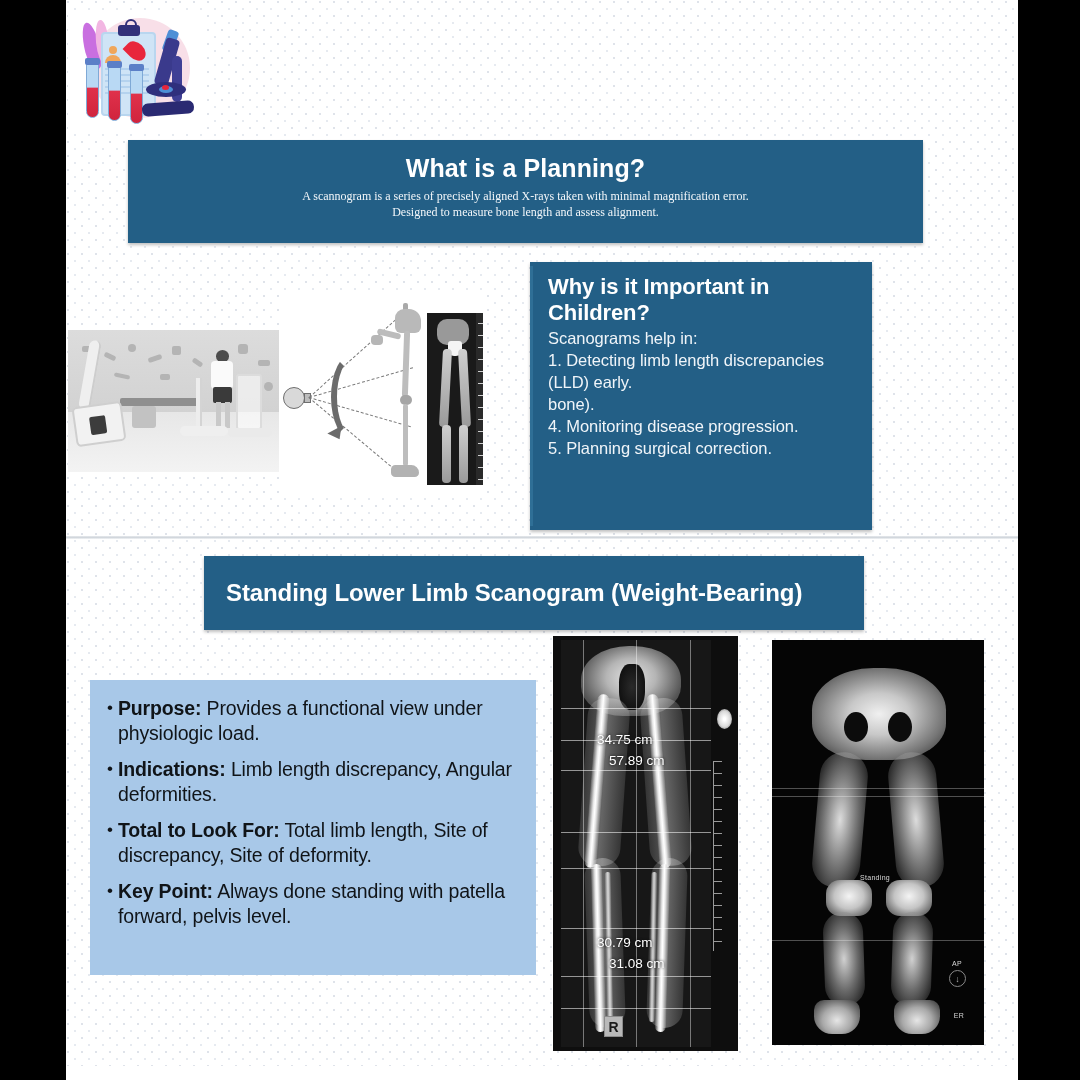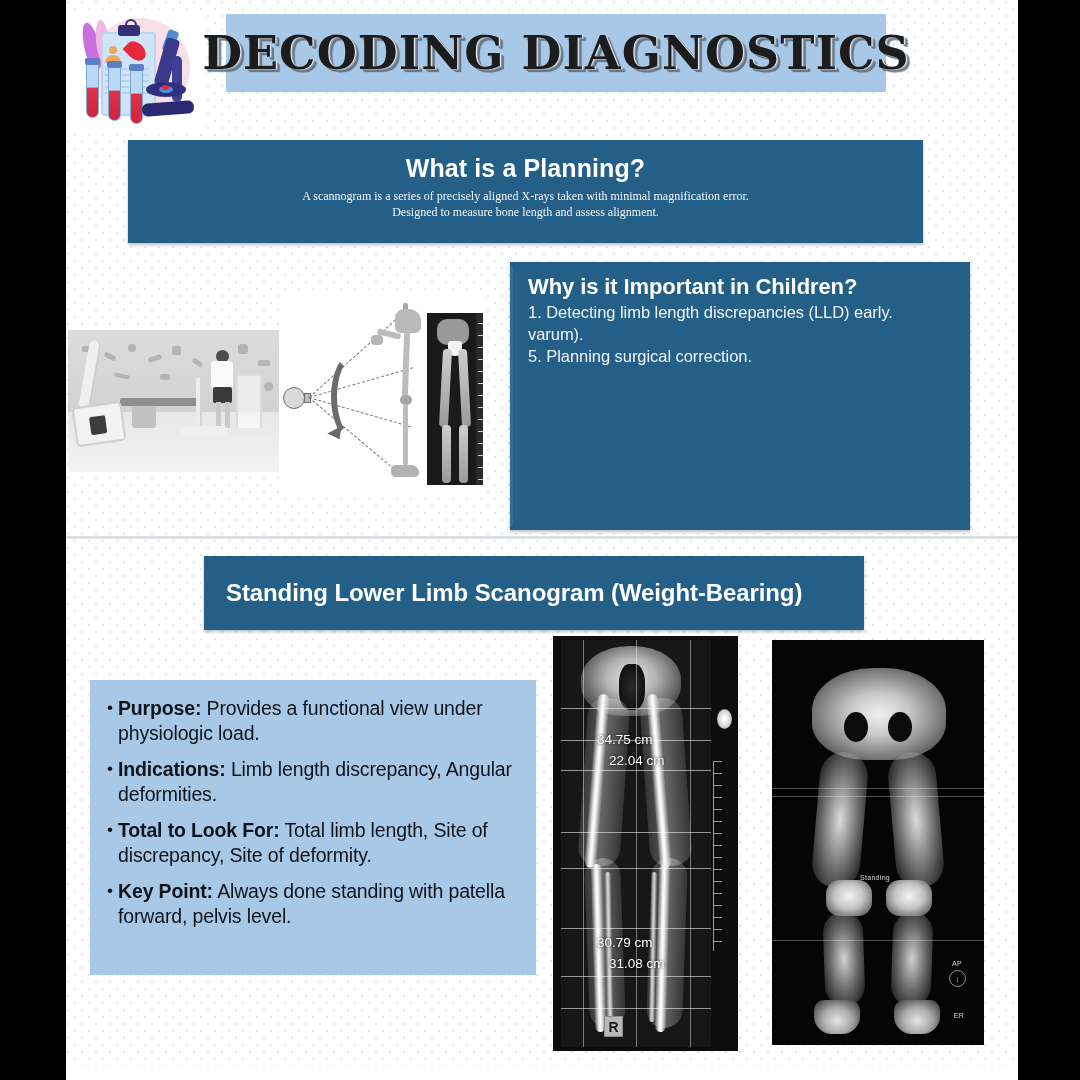--- a/index.html
+++ b/index.html
@@ -235,21 +235,21 @@
   .h-scanogram {
     font-size: 25px; font-weight: 700; letter-spacing: .1px;
     margin-bottom: 6px;
   }
   .p-scanogram {
     font-family: Liberation Serif, serif;
     font-size: 12px; line-height: 1.32; color: #f3f7fa;
   }
 
   #panel-children {
-    left: 444px; top: 262px; width: 460px; height: 268px;
+    left: 464px; top: 262px; width: 342px; height: 268px;
     padding: 12px 16px 0 18px;
   }
   #panel-children:before {
     content:""; position:absolute; left:0; top:4px; bottom:4px; width:3px;
     background:#2f6f96;
   }
   .h-children {
     font-size: 22px; font-weight: 700; margin-bottom: 1px;
     letter-spacing: -.1px;
   }
@@ -489,23 +489,20 @@
     <div class="tube" style="left:62px;top:58px"></div>
     <div class="tube-cap" style="left:61px;top:54px"></div>
     <div class="microscope-eye"></div>
     <div class="microscope-body"></div>
     <div class="microscope-arm"></div>
     <div class="microscope-stage"></div>
     <div class="microscope-stage-dot"></div>
     <div class="microscope-base"></div>
   </div>
 
-  <div class="title-banner">
-    <div class="title-text">DECODING DIAGNOSTICS</div>
-  </div>
 
 
   <div class="panel-dark" id="panel-scanogram">
     <div class="h-scanogram">What is a Planning?</div>
     <div class="p-scanogram">A scannogram is a series of precisely aligned X-rays taken with minimal magnification error.</div>
     <div class="p-scanogram">Designed to measure bone length and assess alignment.</div>
   </div>
 
   <div class="photo-room">
     <div class="room-wall"></div>
@@ -576,22 +573,24 @@
         <div class="dg-ruler-tick" style="top:130px"></div>
           <div class="dg-ruler-tick" style="top:142px"></div>
         <div class="dg-ruler-tick" style="top:154px"></div>
           <div class="dg-ruler-tick" style="top:166px"></div>
       </div>
     </div>
   </div>
 
   <div class="panel-dark" id="panel-children">
     <div class="h-children">Why is it Important in Children?</div>
+    <div class="children-line">Scanograms help in:</div>
     <div class="children-line">1. Detecting limb length discrepancies (LLD) early.</div>
-    <div class="children-line">varum).</div>
+    <div class="children-line">bone).</div>
+    <div class="children-line">4. Monitoring disease progression.</div>
     <div class="children-line">5. Planning surgical correction.</div>
   </div>
 
   <div class="slide-divider" style="top:536px"></div>
 
   <div class="panel-dark" id="panel-standing">
     <div class="h-standing">Standing Lower Limb Scanogram (Weight-Bearing)</div>
   </div>
 
   <div id="panel-bullets">
@@ -636,21 +635,21 @@
     <div class="xr-gridline" style="top:196px"></div>
     <div class="xr-gridline" style="top:232px"></div>
     <div class="xr-gridline" style="top:292px"></div>
     <div class="xr-gridline" style="top:340px"></div>
     <div class="xr-gridline" style="top:372px"></div>
     <div class="xr-vline" style="left:30px"></div>
     <div class="xr-vline" style="left:83px"></div>
     <div class="xr-vline" style="left:137px"></div>
 
     <div class="xr-meas" style="left:44px;top:96px">34.75 cm</div>
-    <div class="xr-meas" style="left:56px;top:117px">22.04 cm</div>
+    <div class="xr-meas" style="left:56px;top:117px">57.89 cm</div>
     <div class="xr-meas" style="left:44px;top:299px">30.79 cm</div>
     <div class="xr-meas" style="left:56px;top:320px">31.08 cm</div>
 
     <div class="xr-blob"></div>
     <div class="xr-scale">
       <div class="xr-scale-tick" style="top:0"></div>
         <div class="xr-scale-tick" style="top:12px"></div>
       <div class="xr-scale-tick" style="top:24px"></div>
         <div class="xr-scale-tick" style="top:36px"></div>
       <div class="xr-scale-tick" style="top:48px"></div>

